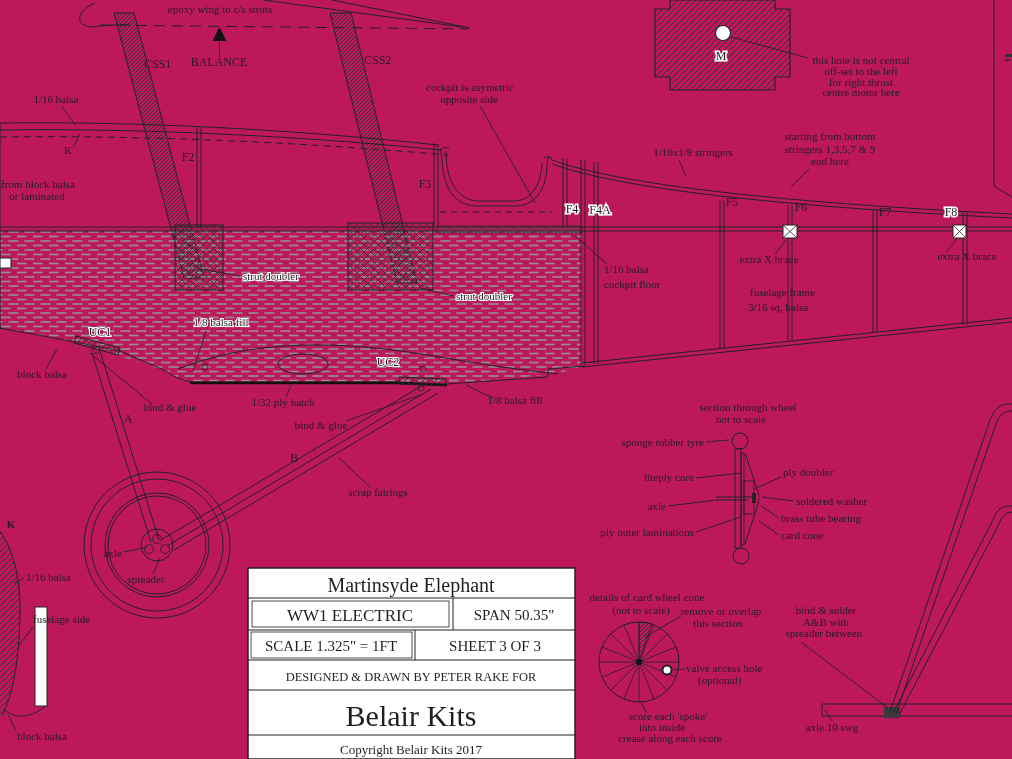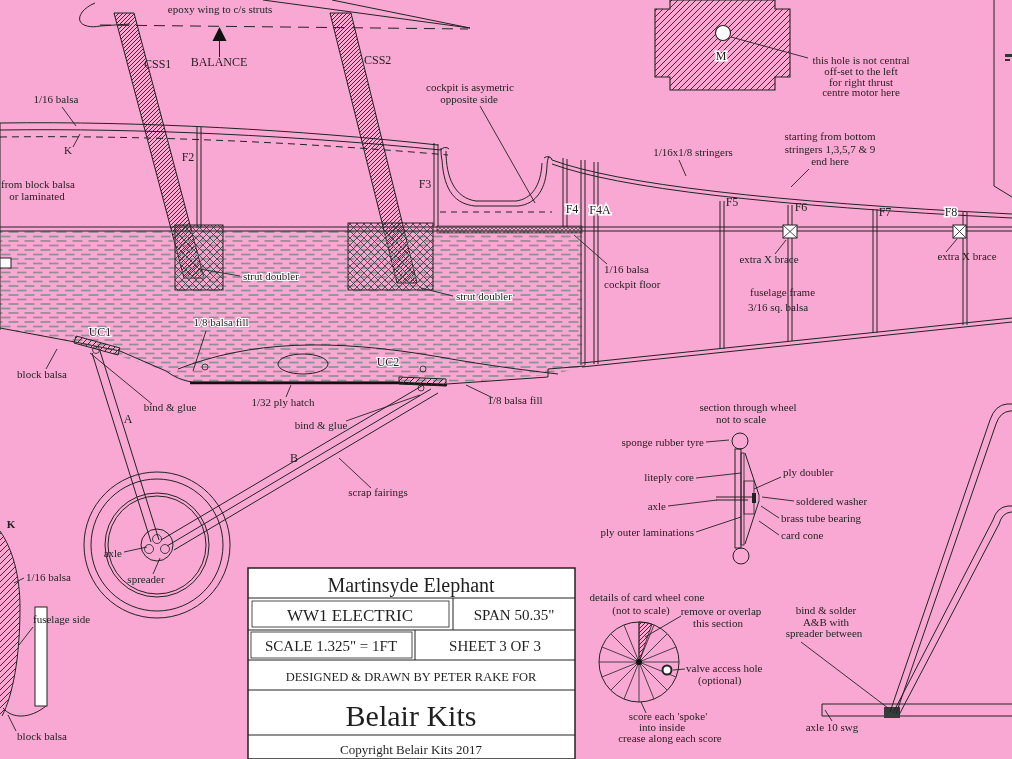--- a/index.html
+++ b/index.html
@@ -1,16 +1,16 @@
 <!DOCTYPE html>
 <html><head>
 <meta charset="utf-8">
 <style>
   html,body{margin:0;padding:0;background:#fff;}
-  #sheet{position:relative;width:1012px;height:759px;background:#f9a8d4;overflow:hidden;
+  #sheet{position:relative;width:1012px;height:759px;background:#be185d;overflow:hidden;
          font-family:"Liberation Serif","DejaVu Serif",serif;}
   svg{position:absolute;left:0;top:0;}
   text{fill:#1f1f1f;}
   .ann{font-size:11px;}
   .frame{font-size:12px;}
   .part{font-size:12px;}
   .ln{stroke:#222;stroke-width:1;fill:none;}
   .ld{stroke:#222;stroke-width:0.9;fill:none;}
   .thin{stroke:#222;stroke-width:0.8;fill:none;}
 </style>

